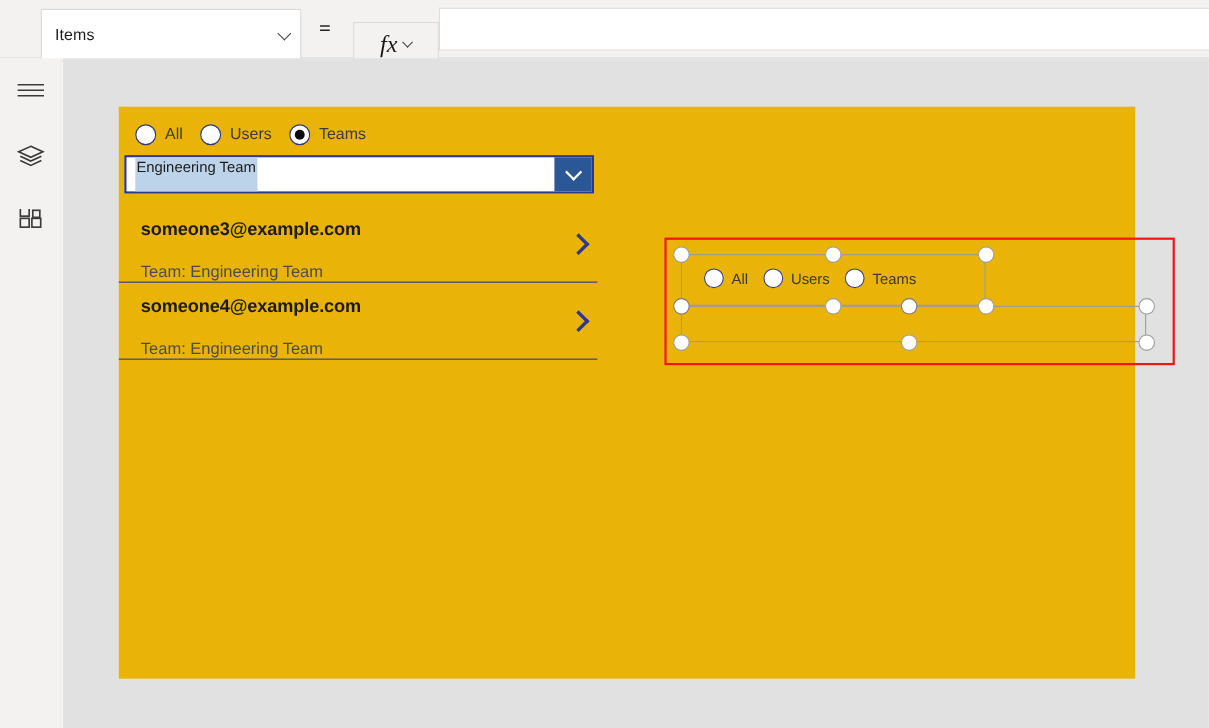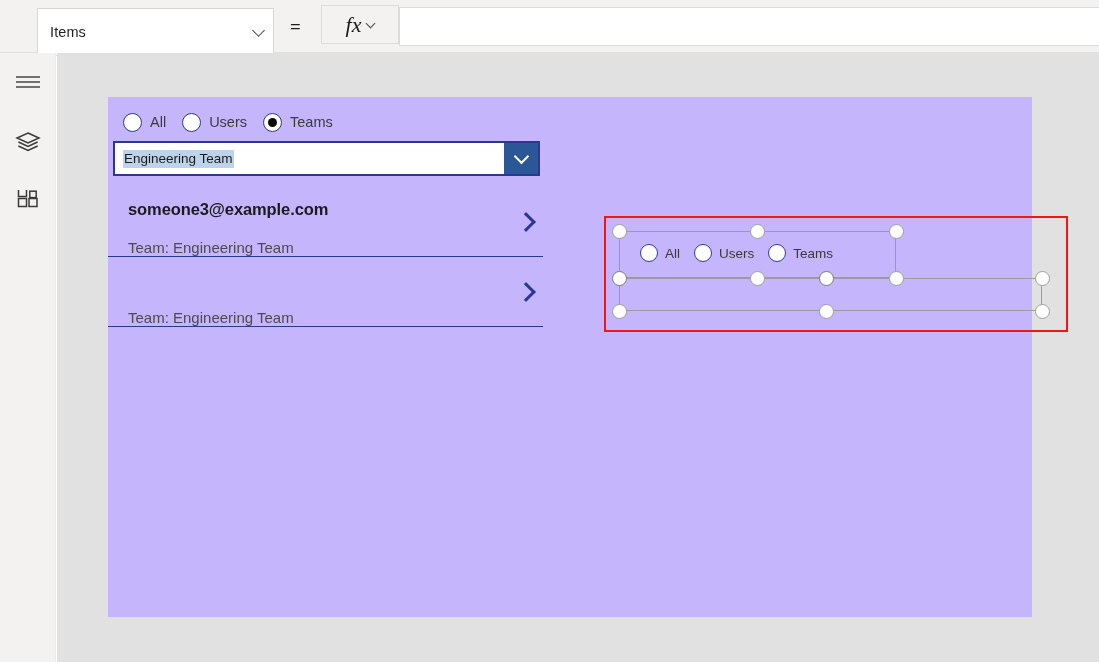--- a/index.html
+++ b/index.html
@@ -42,21 +42,21 @@
     margin-bottom: 4px;
     flex: 0 0 auto;
   }
   #equals-sign {
     position: absolute; left: 290px; top: 16px;
     font-size: 19px; color: #201f1e;
     font-family: "Liberation Serif", serif;
     font-weight: 700;
   }
   #fx-button {
-    position: absolute; left: 321px; top: 5px;
+    position: absolute; left: 321px; top: 20px;
     width: 78px; height: 39px;
     background: #f3f2f1;
     border: 1px solid #dedbd9;
     display: flex; align-items: center; justify-content: center;
     gap: 6px;
     cursor: pointer;
   }
   #fx-button .fx {
     font-family: "Liberation Serif", serif;
     font-style: italic;
@@ -96,21 +96,21 @@
 
   
   #workspace {
     position: absolute; left: 57px; top: 53px;
     width: 1042px; height: 609px;
     background: #e1e1e1;
   }
   #app-canvas {
     position: absolute; left: 51px; top: 44px;
     width: 924px; height: 520px;
-    background: #c4b5fd;
+    background: #eab308;
     padding-left: 20px;
   }
 
   
   #radio-group {
     position: absolute; left: 15px; top: 8px;
     height: 34px;
     display: flex; align-items: center;
     gap: 0px;
   }
@@ -143,21 +143,21 @@
   #team-combobox {
     position: absolute; left: 5px; top: 44px;
     width: 427px; height: 35px;
     background: #ffffff;
     border: 2px solid #2b388f;
     display: flex; align-items: stretch;
     cursor: text;
   }
   #team-combobox .value-wrap {
     flex: 1;
-    display: flex; align-items: center;
+    display: flex; 
     padding-left: 8px;
   }
   #team-combobox .value {
     font-size: 13.5px;
     color: #1b1b1b;
     background: #bcd3ea;
     padding: 1px 1px 2px 1px;
   }
   #combobox-dropdown-button {
     width: 34px;
@@ -330,20 +330,21 @@
     <div id="gallery">
       <div class="gallery-row">
         <div class="texts">
           <div class="g-title">someone3@example.com</div>
           <div class="g-sub">Team: Engineering Team</div>
         </div>
         <span class="g-chevron"></span>
       </div>
       <div class="gallery-row">
         <div class="texts">
+          <div class="g-title">someone4@example.com</div>
           <div class="g-sub">Team: Engineering Team</div>
         </div>
         <span class="g-chevron"></span>
       </div>
     </div>
 
     <div id="selection-overlay">
 
       <div class="ghost-box" id="ghost-box-inner"></div>
       <div class="ghost-box" id="ghost-box-outer"></div>

